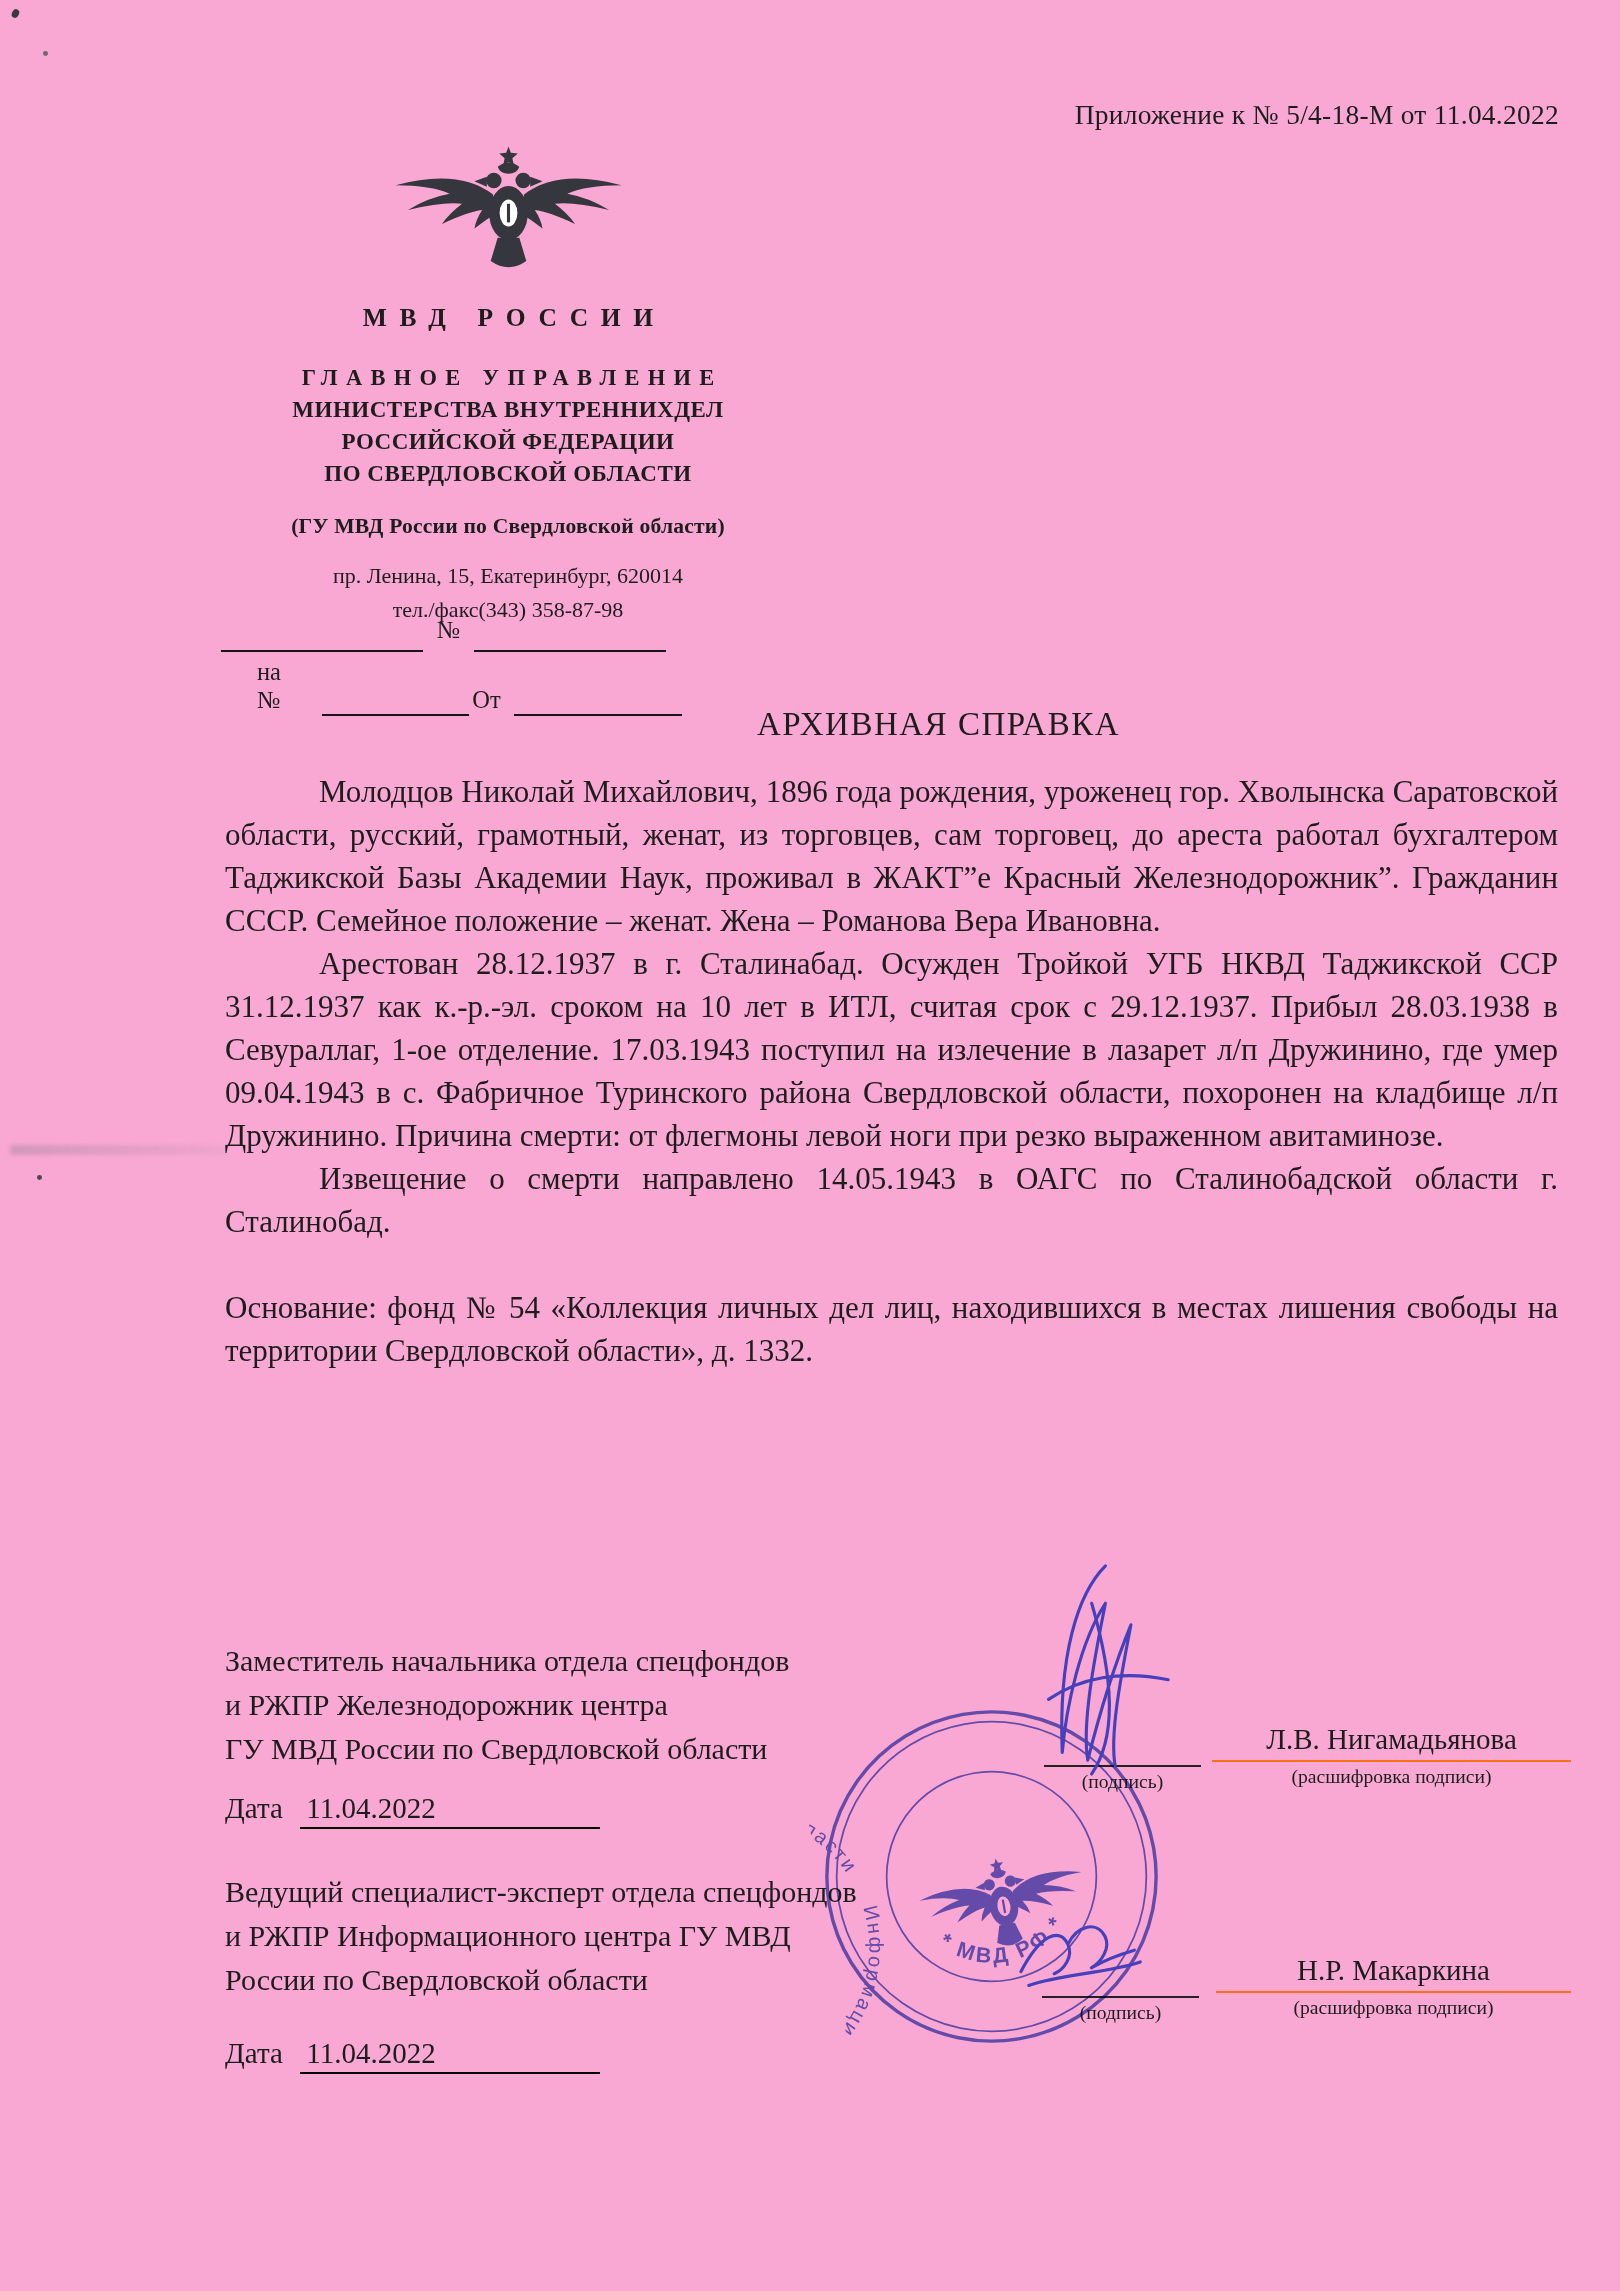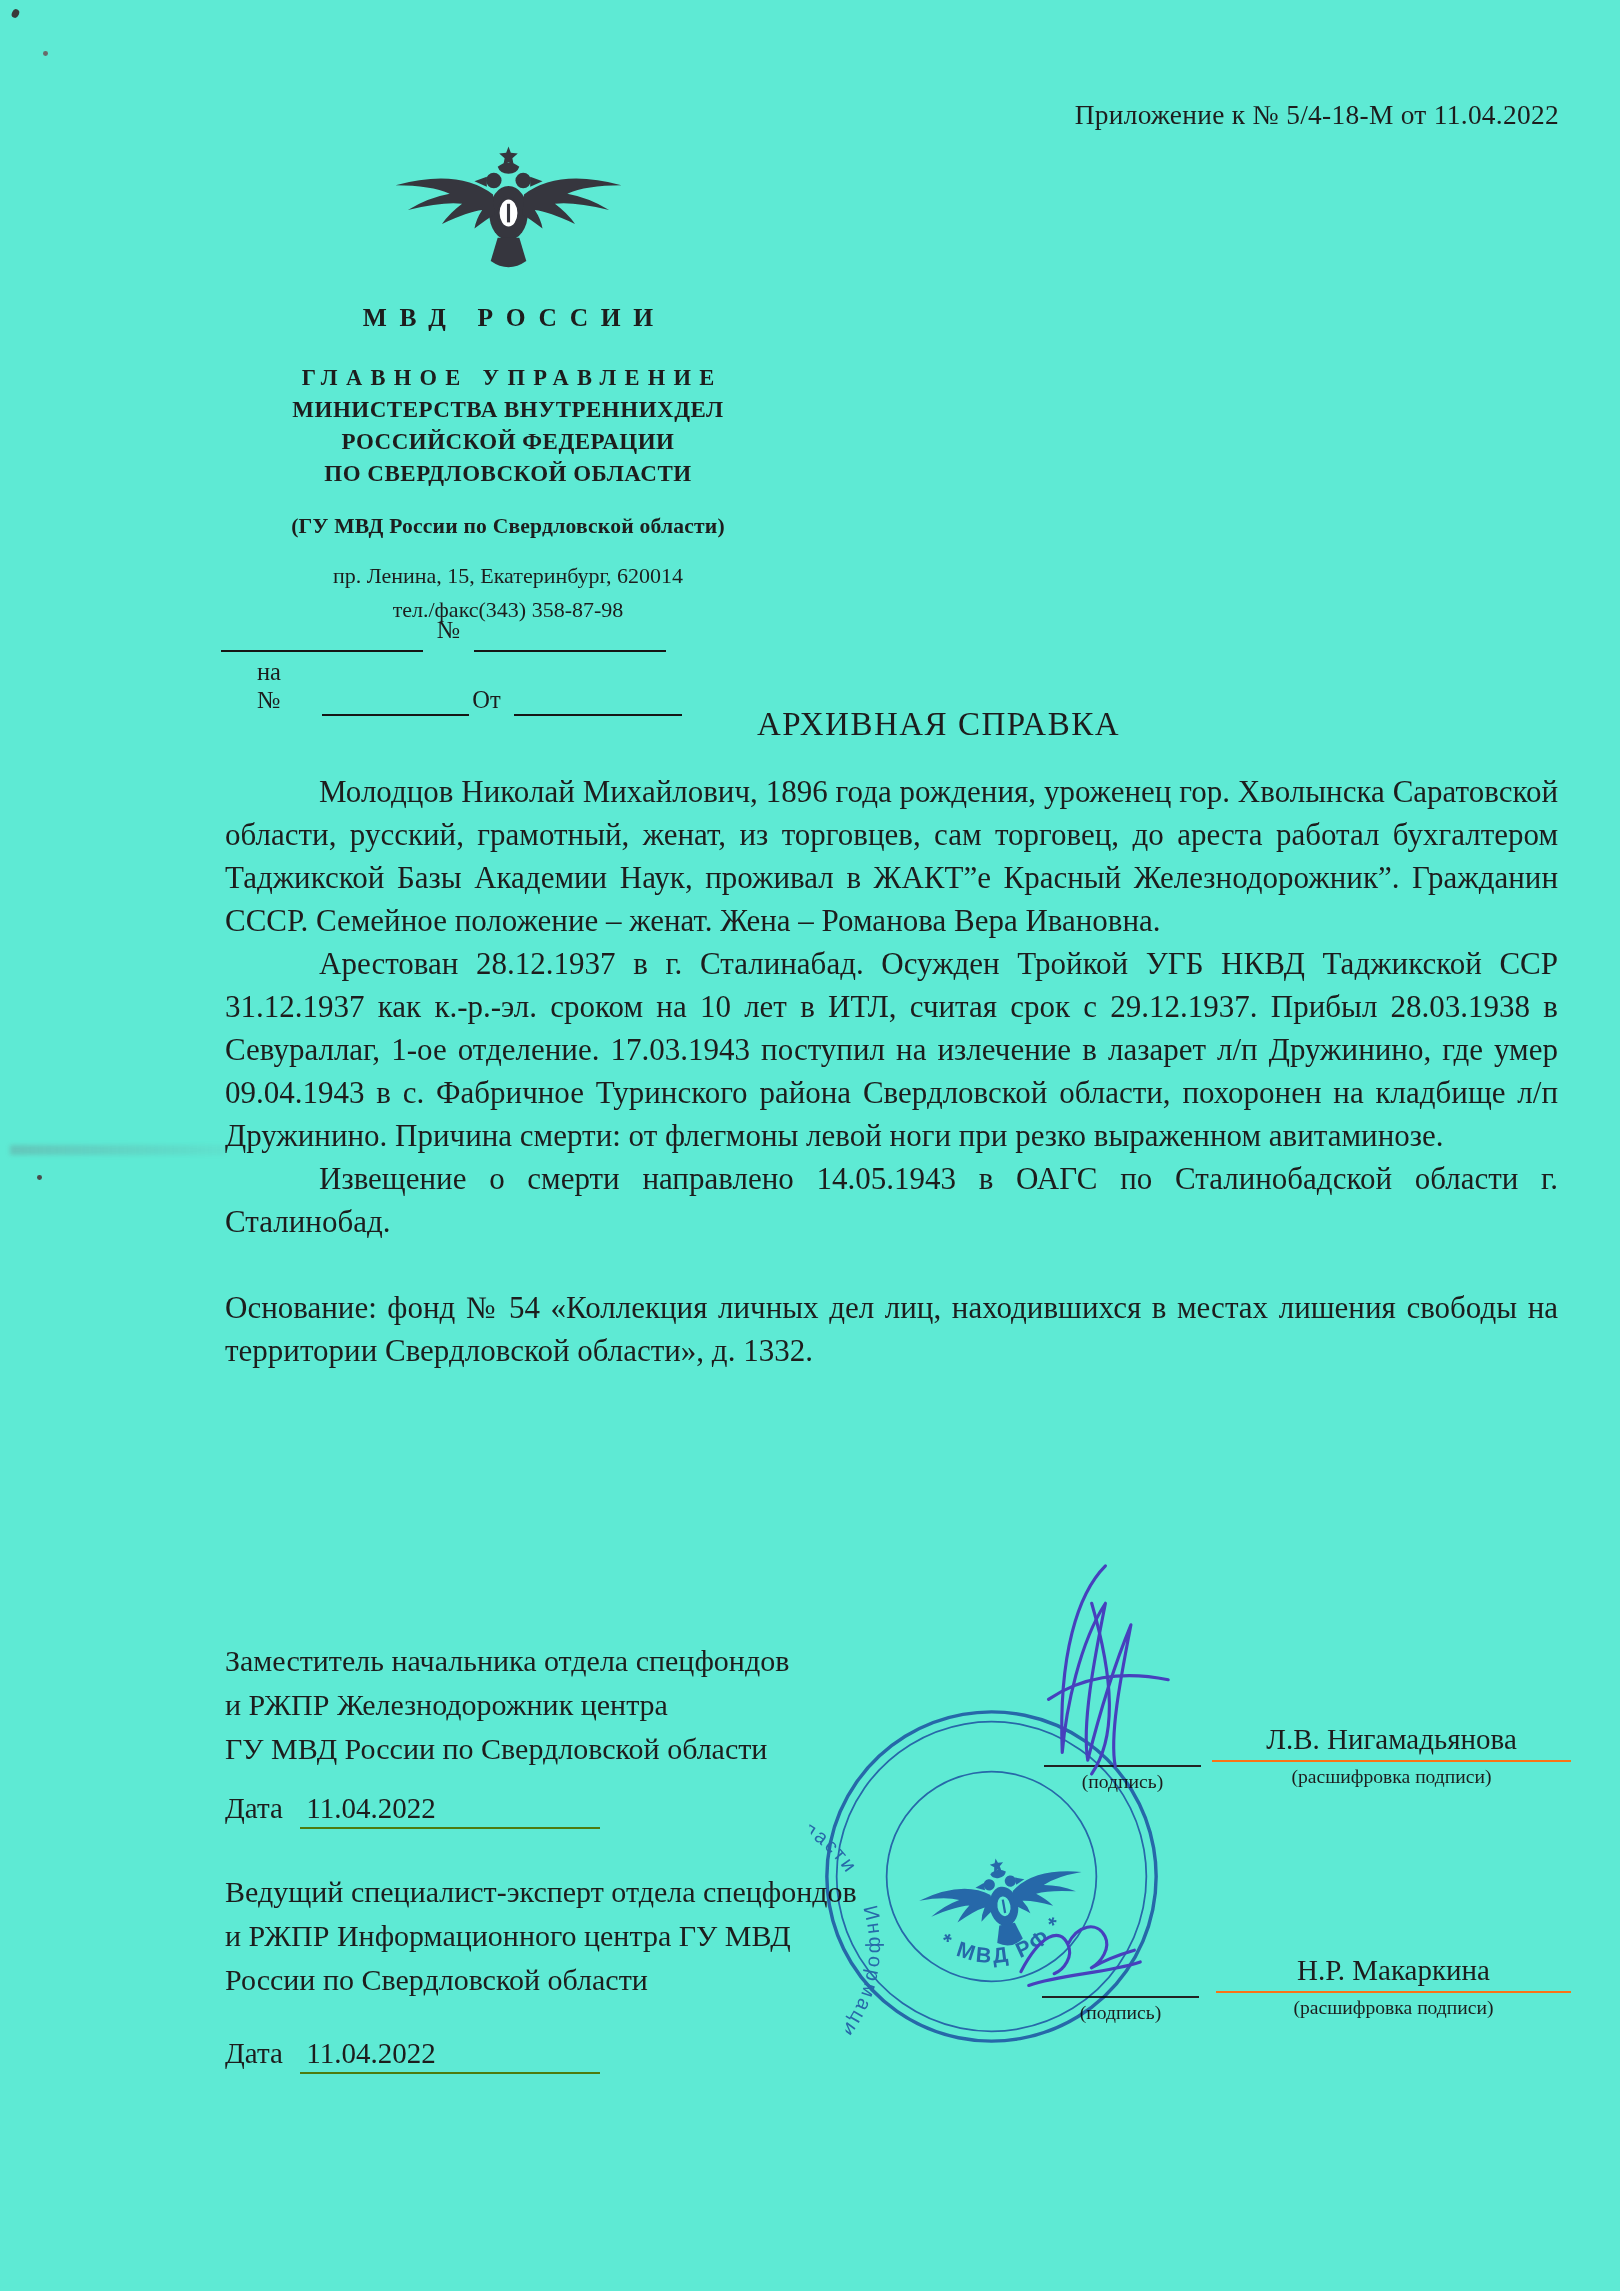--- a/index.html
+++ b/index.html
@@ -1,17 +1,17 @@
 <!DOCTYPE html>
 <html><head>
 <meta charset="utf-8">
 <style>
   html,body{margin:0;padding:0;background:#ffffff;}
   .page{
-    position:relative;width:1620px;height:2292px;background:#5eead4;
+    position:relative;width:1620px;height:2292px;background:#f9a8d4;
     font-family:"Liberation Serif","DejaVu Serif",serif;color:#1d1d1d;overflow:hidden;
   }
   
   .speck{position:absolute;background:#3a3a3a;border-radius:50%;}
   .sp1{left:11.8px;top:8.8px;width:6.9px;height:8.8px;transform:rotate(25deg);}
   .sp2{left:43px;top:51px;width:4.9px;height:4.9px;background:#6a6a6a;}
   .sp3{left:37px;top:1175px;width:4.9px;height:4.9px;background:#4a4a4a;}
   .smudge{position:absolute;left:9.8px;top:1145px;width:216px;height:9.8px;
     background:linear-gradient(90deg,rgba(110,110,122,.28),rgba(110,110,122,.06));
     filter:blur(2px);}
@@ -48,21 +48,21 @@
   .bodytext p.basis{text-indent:0;margin-top:43px;}
   
   .signsec{position:absolute;left:225px;top:1627px;width:1353px;height:627px;}
   .pos{position:absolute;left:0;font-size:30px;line-height:44px;}
   .pos1{top:11.8px;}
   .pos2{top:243px;}
   .daterow{position:absolute;left:0;font-size:29px;}
   .d1{top:165px;}
   .d2{top:410px;}
   .dlabel{margin-right:17.6px;}
-  .dval{display:inline-block;min-width:294px;border-bottom:2px solid #4d7c0f;
+  .dval{display:inline-block;min-width:294px;border-bottom:2px solid #000000;
     padding:0 0 2px 5.9px;}
   .sigline{position:absolute;width:157px;text-align:center;}
   .sl1{left:819px;top:99px;}
   .sl2{left:817px;top:330px;}
   .sigline .line{height:39px;border-bottom:2px solid #222;}
   .cap{font-size:19.6px;margin-top:3.9px;text-align:center;}
   .namebox{position:absolute;text-align:center;}
   .nb1{left:987px;top:96px;width:359px;}
   .nb2{left:991px;top:327px;width:355px;}
   .namebox .nm{font-size:29px;padding-bottom:3.9px;border-bottom:2px solid #f97316;}

